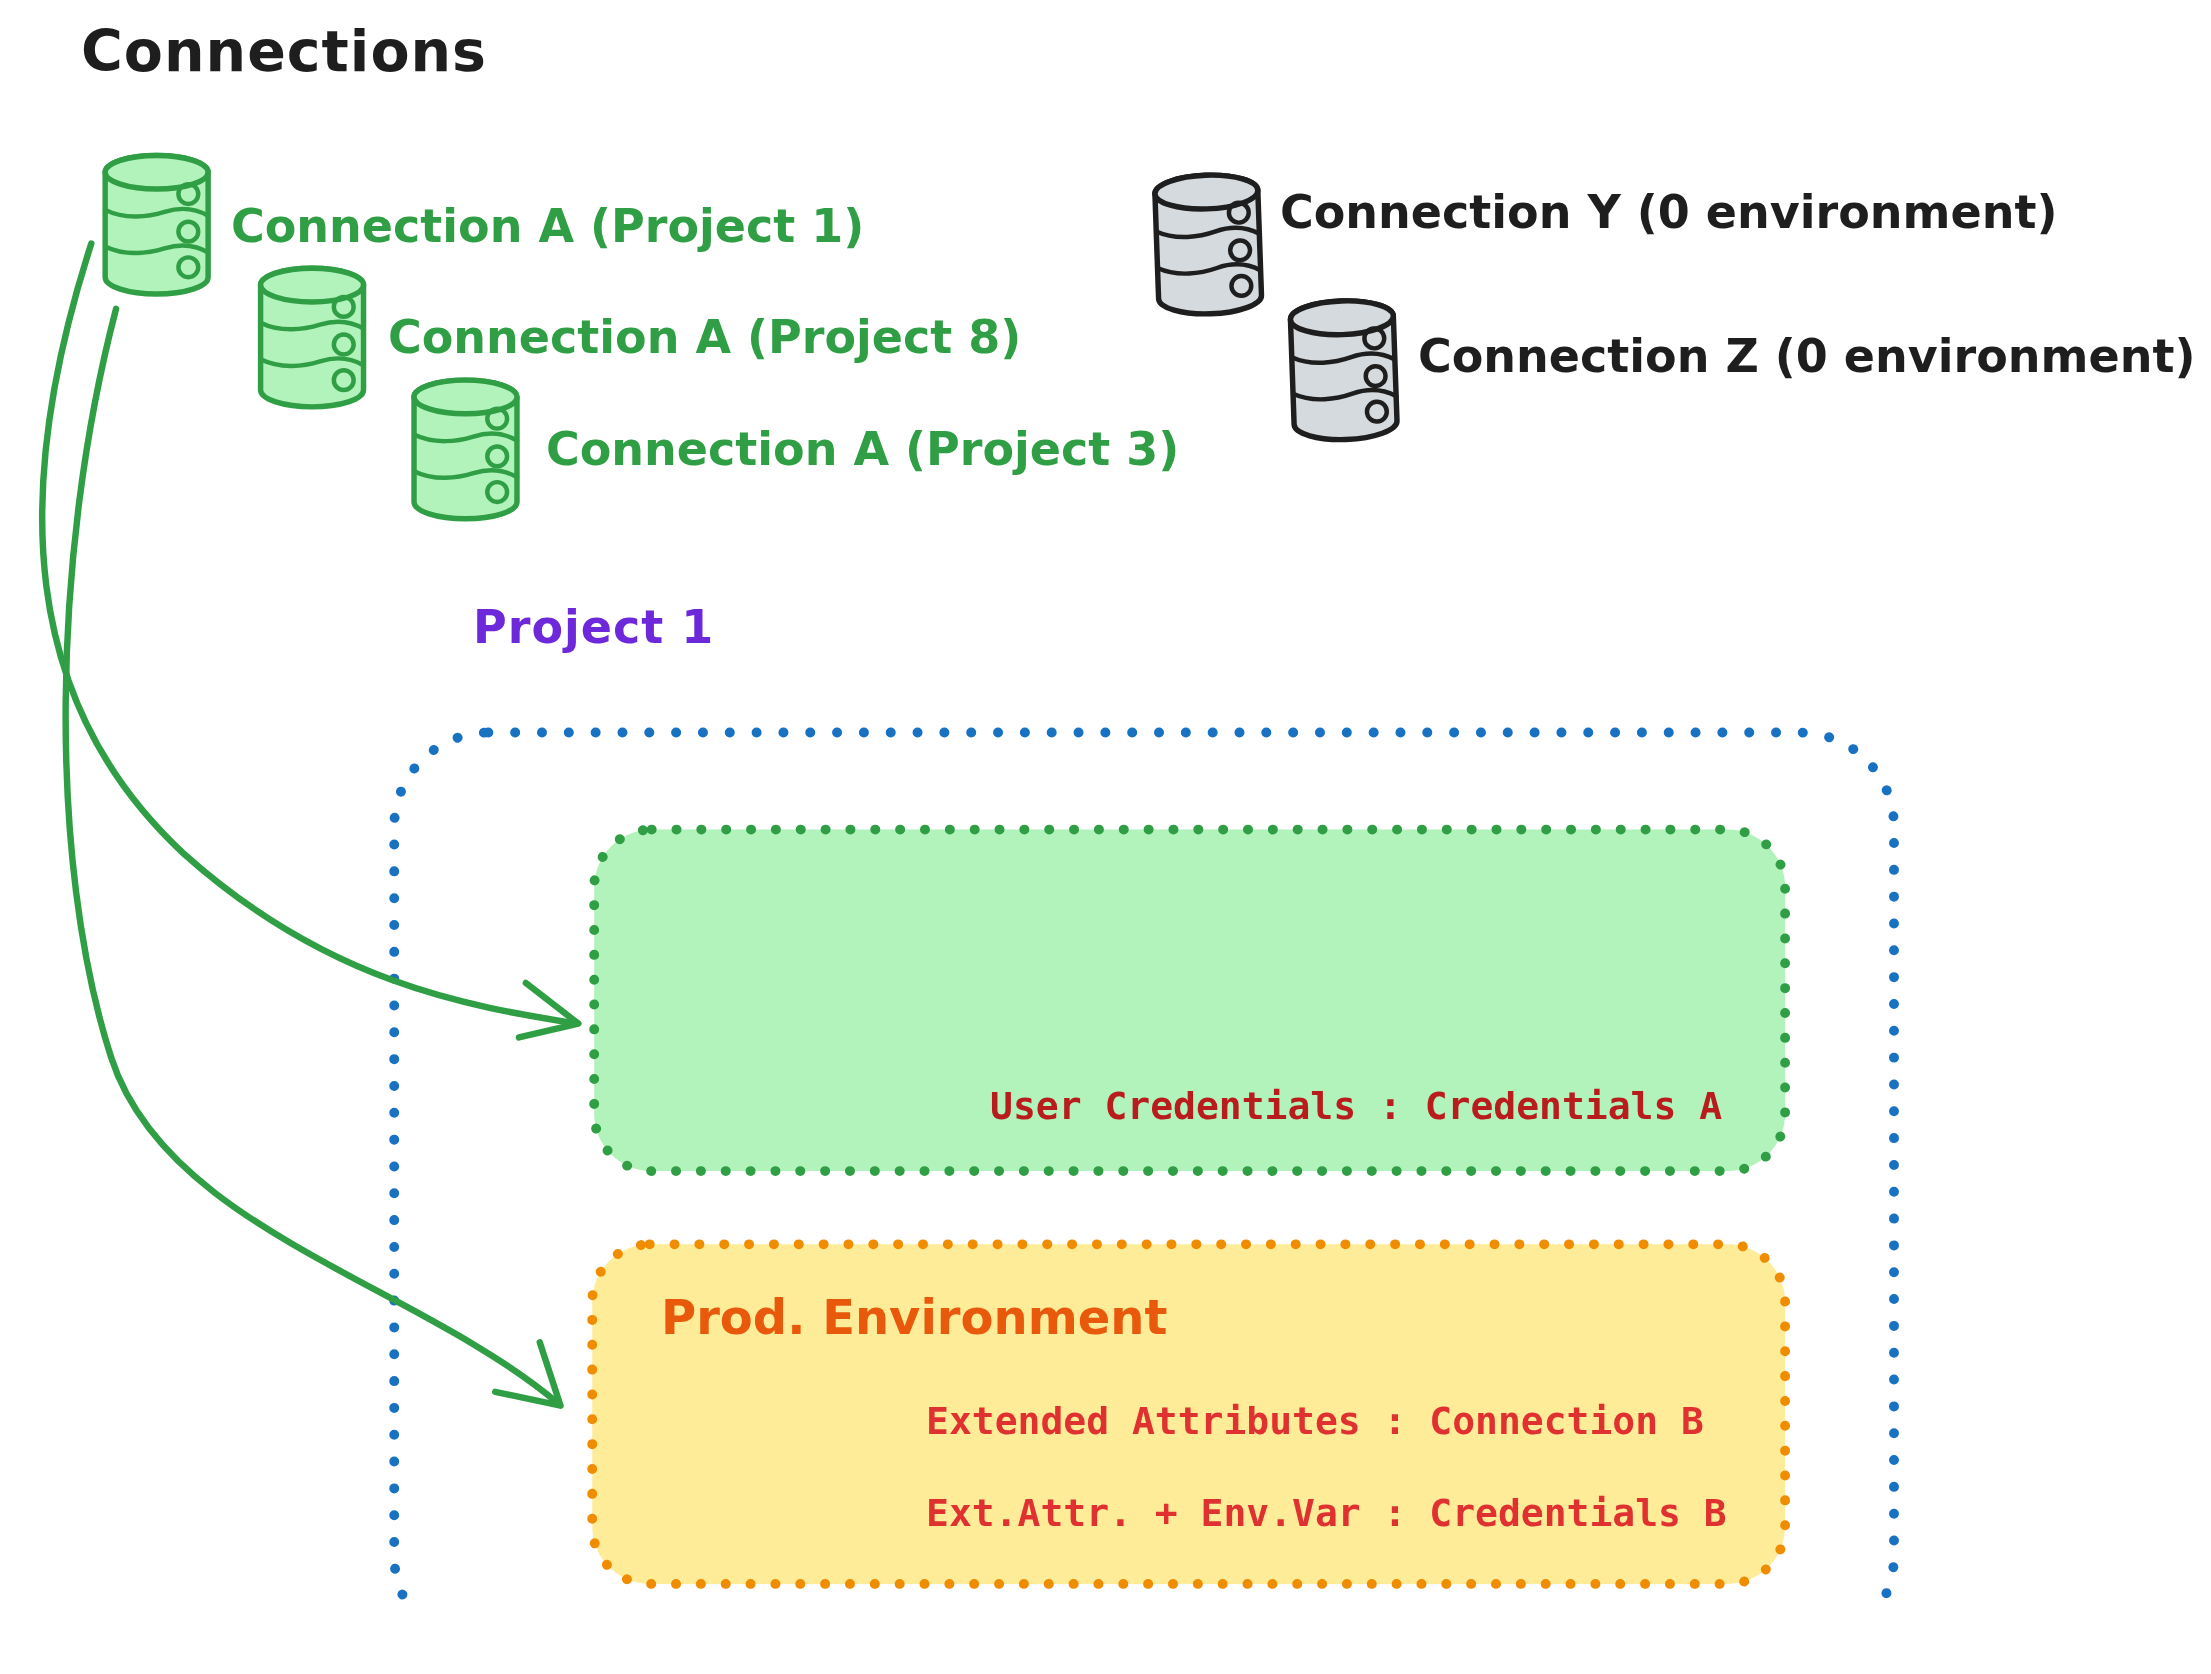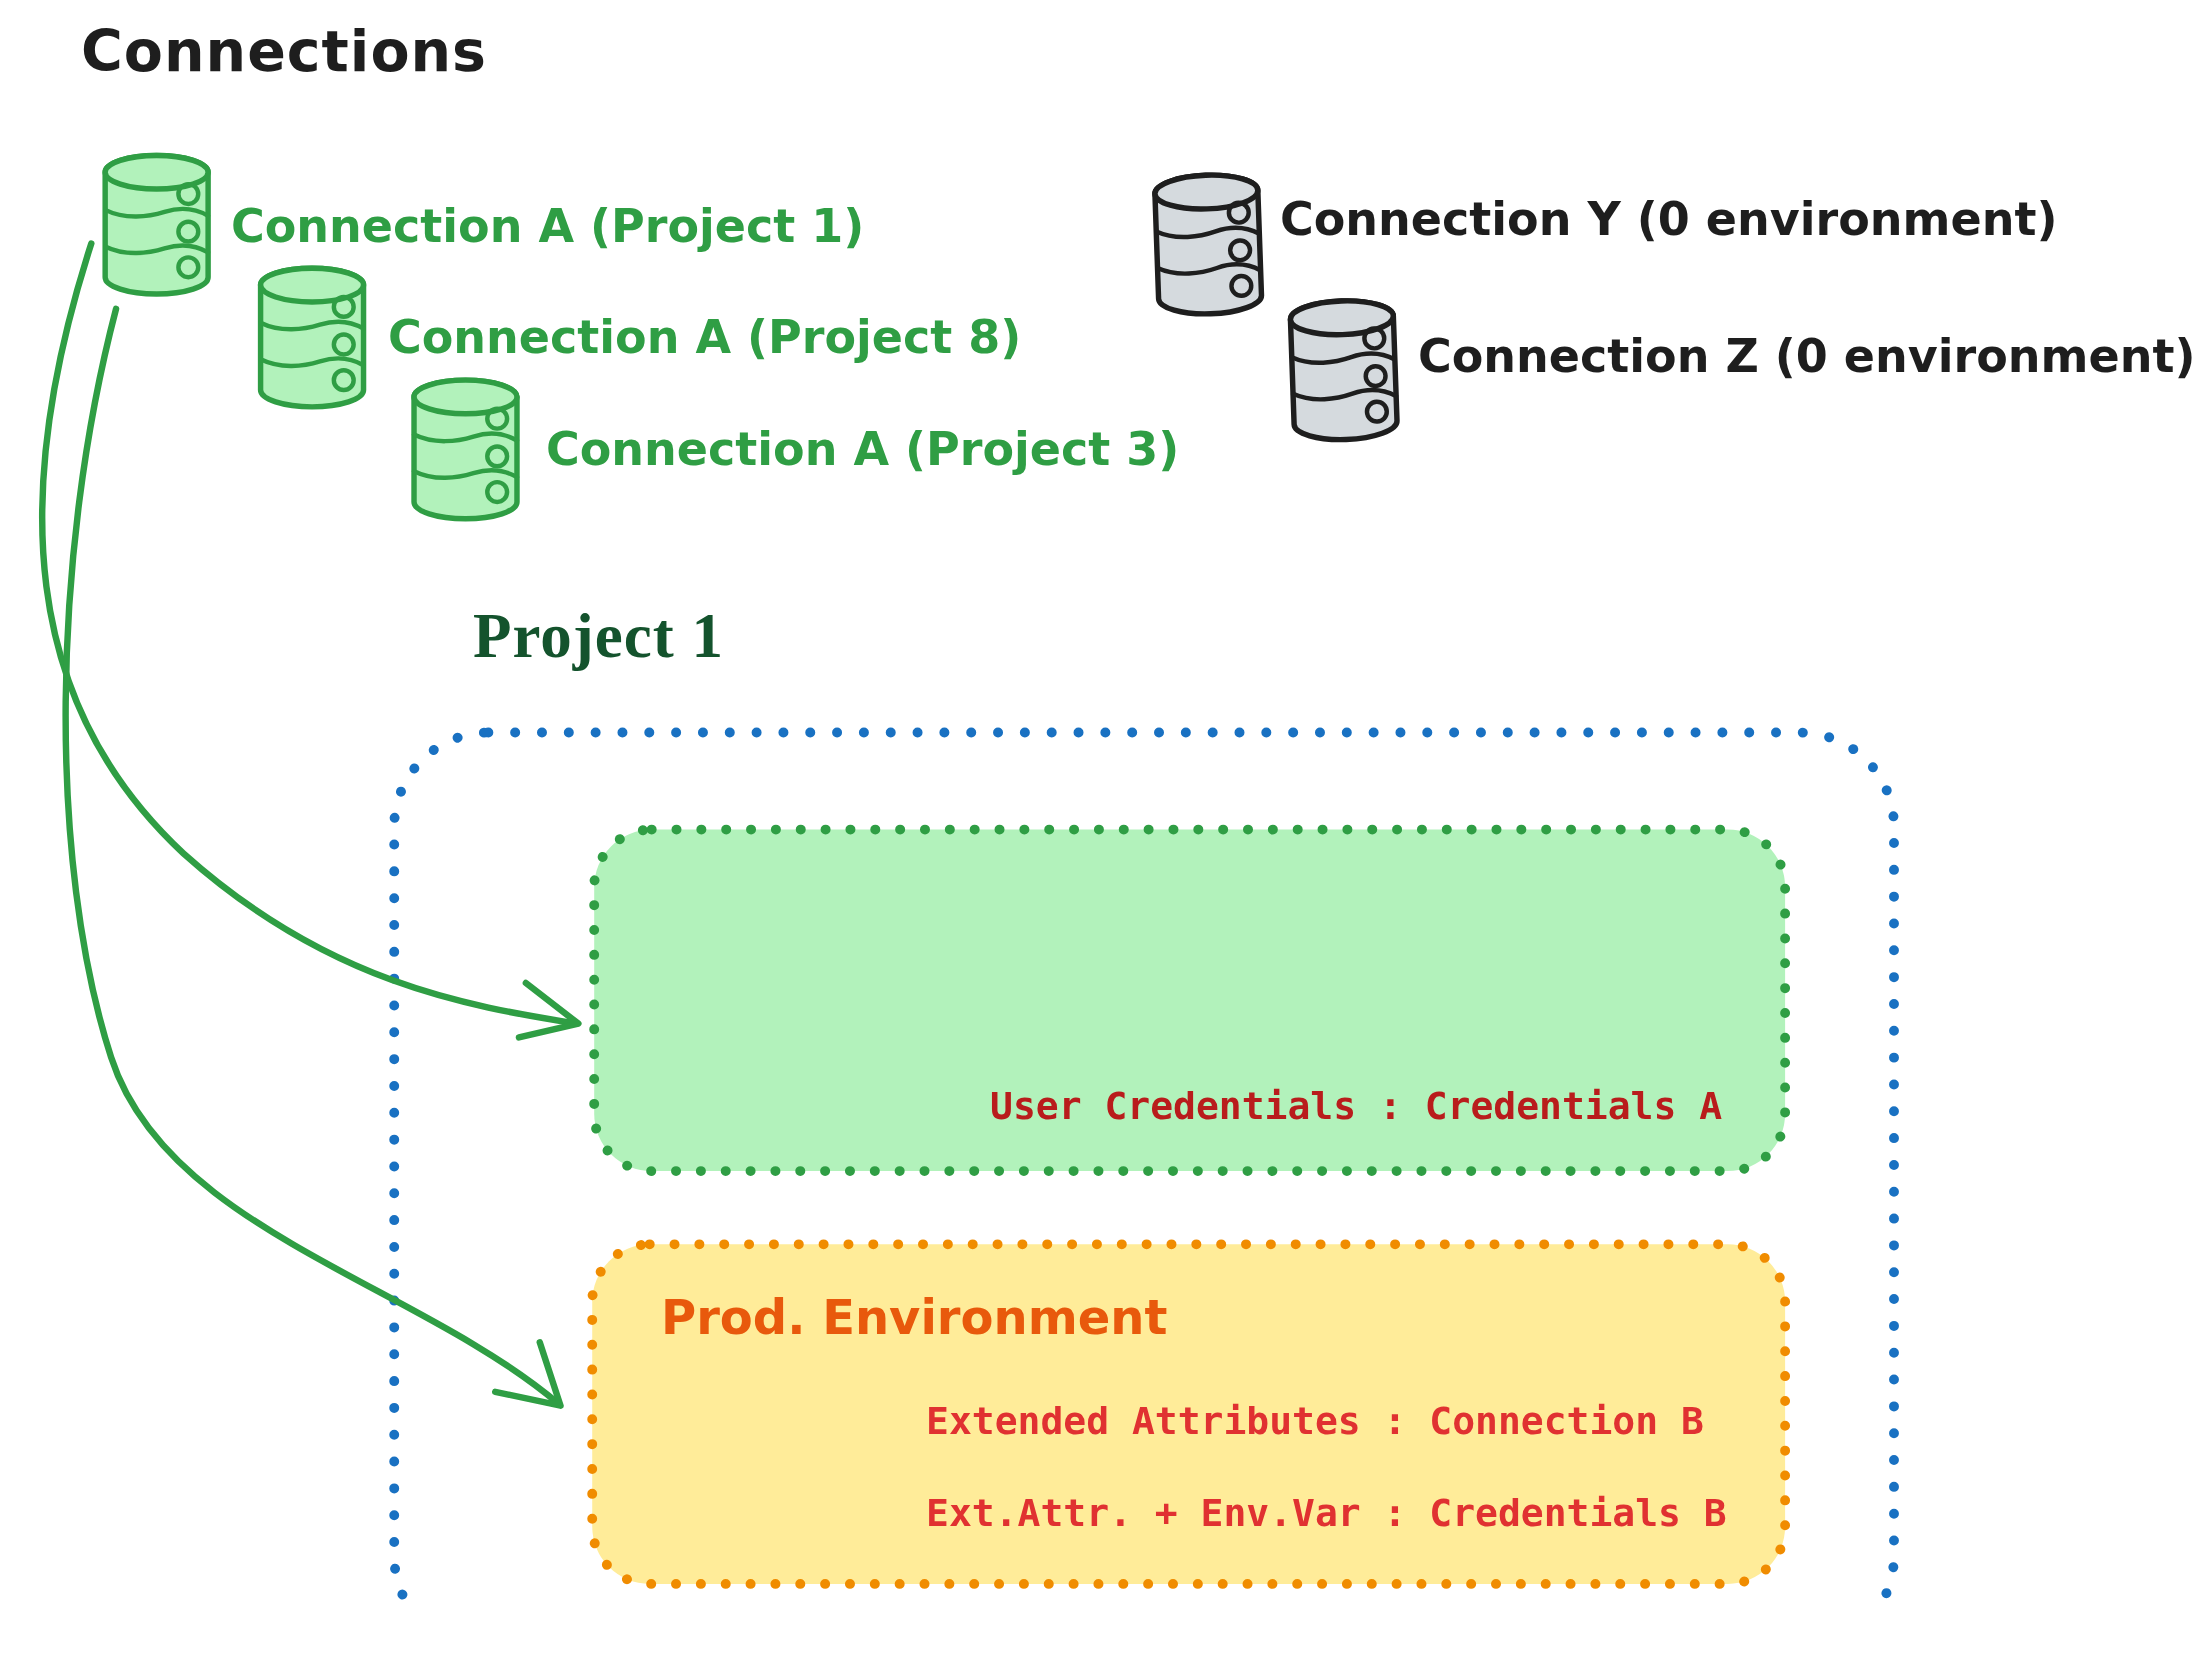--- a/index.html
+++ b/index.html
@@ -11,21 +11,21 @@
     overflow:hidden;
   }
   #diagram-svg{position:absolute;left:0;top:0;}
   .txt{position:absolute;white-space:nowrap;}
   .title{
     font-size:57px;font-weight:700;color:#1e1e1e;letter-spacing:1px;
   }
   .conn-label{font-size:46px;font-weight:600;}
   .green-text{color:#2f9e44;margin-top:13px;}
   .black-text{color:#1e1e1e;font-weight:600;}
-  .project-title{font-size:63px;font-weight:700;color:#14532d;letter-spacing:1px;font-family:Liberation Serif, serif;}
+  .project-title{font-size:46px;font-weight:700;color:#6d28d9;letter-spacing:1px;}
   .env-title{font-size:48px;font-weight:600;}
   .dev-title{color:#2f9e44;}
   .prod-title{color:#e8590c;}
   .mono{
     font-family:"DejaVu Sans Mono", monospace;
     font-size:38px;font-weight:700;letter-spacing:0px;
   }
   .cred-green{color:#b91c1c;}
   .cred-red{color:#e03131;}
 </style>
@@ -70,21 +70,21 @@
     <use href="#db-shape" x="1160" y="168" style="--db-fill:#d5dade;--db-stroke:#1e1e1e" transform="rotate(-2 1220 240)"></use>
     <use href="#db-shape" x="1297" y="295" style="--db-fill:#d5dade;--db-stroke:#1e1e1e" transform="rotate(-2 1357 370)"></use>
   </svg>
 
   <div class="txt title" style="left:81px;top:18px;">Connections</div>
 
   <div class="txt conn-label green-text" style="left:231px;top:186px;">Connection A (Project 1)</div>
   <div class="txt conn-label green-text" style="left:388px;top:297px;">Connection A (Project 8)</div>
   <div class="txt conn-label green-text" style="left:546px;top:409px;">Connection A (Project 3)</div>
 
-  <div class="txt conn-label black-text" style="left:1280px;top:192px;">Connection Y (0 environment)</div>
+  <div class="txt conn-label black-text" style="left:1280px;top:185px;">Connection Y (0 environment)</div>
   <div class="txt conn-label black-text" style="left:1418px;top:329px;">Connection Z (0 environment)</div>
 
   <div class="txt project-title" style="left:473px;top:600px;">Project 1</div>
 
   <div class="txt mono cred-green" style="left:990px;top:1084px;">User Credentials : Credentials A</div>
 
   <div class="txt env-title prod-title" style="left:661px;top:1289px;">Prod. Environment</div>
   <div class="txt mono cred-red" style="left:926px;top:1399px;">Extended Attributes : Connection B</div>
   <div class="txt mono cred-red" style="left:926px;top:1491px;">Ext.Attr. + Env.Var : Credentials B</div>
 

